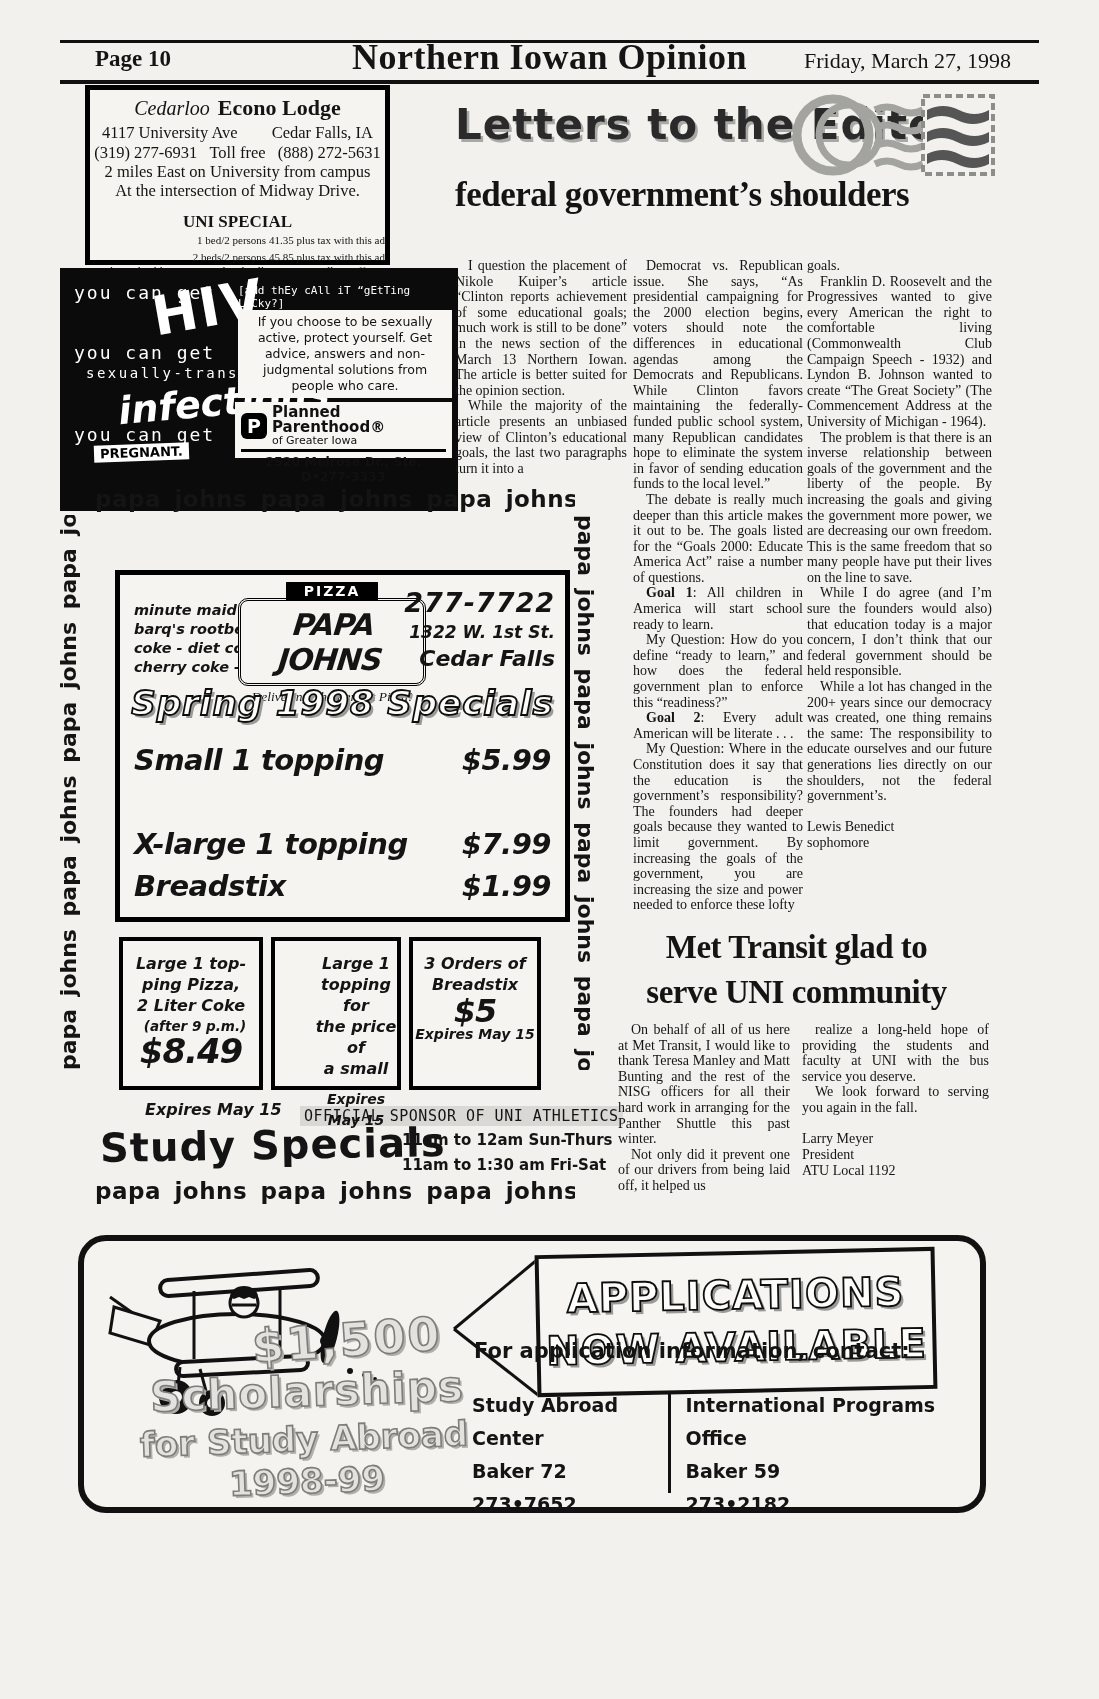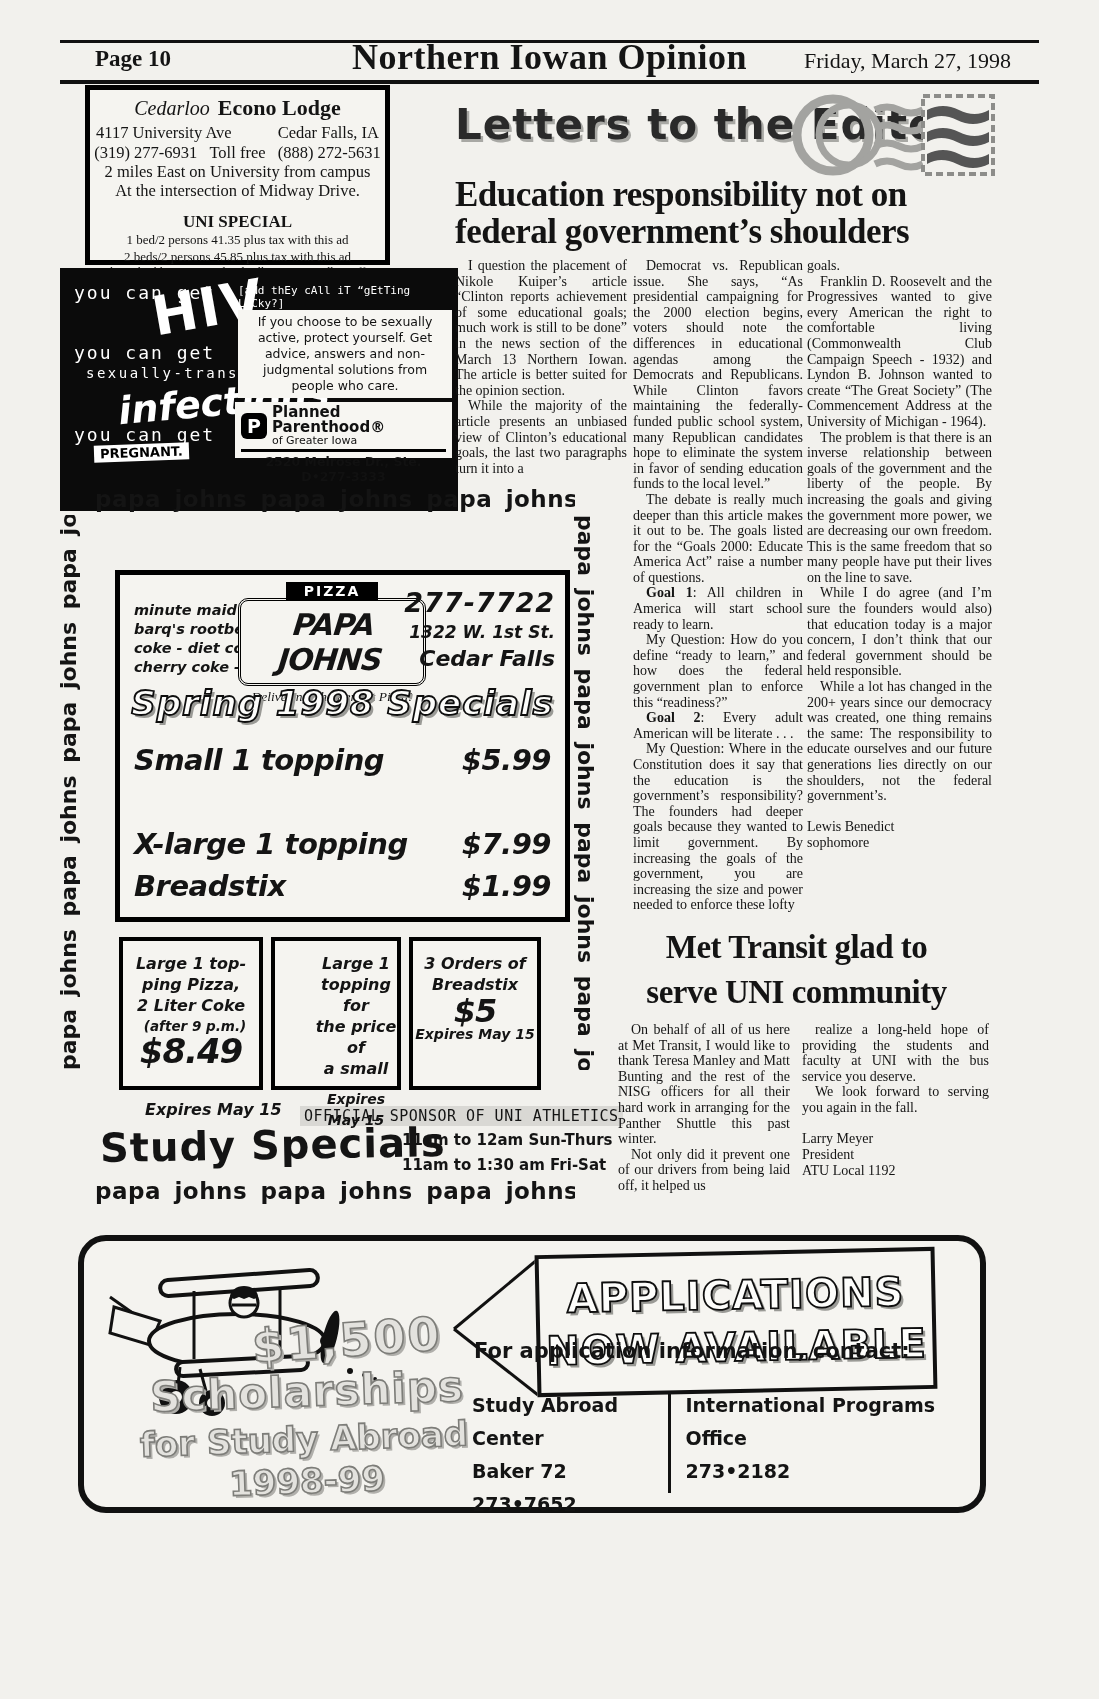--- a/index.html
+++ b/index.html
@@ -13,25 +13,25 @@
   .mast-title{position:absolute;left:0;top:36px;width:1099px;text-align:center;
               font-size:36px;font-weight:bold;letter-spacing:.5px;}
   .mast-date{position:absolute;right:88px;top:48px;font-size:22px;}
 
   
   .econo{position:absolute;left:85px;top:85px;width:305px;height:180px;border:5px solid #000;
          text-align:center;padding-top:5px;background:#f5f4f0;}
   .econo .t1{font-size:21px;}
   .econo .script{font-style:italic;font-size:20px;margin-right:8px;}
   .econo .bold{font-weight:bold;font-size:22px;}
-  .econo .row2{display:flex;justify-content:space-between;padding:0 6px;font-size:16.5px;margin-top:2px;}
+  .econo .row2{display:flex;justify-content:space-between;padding:0 12px;font-size:16.5px;margin-top:2px;}
   .econo .l{font-size:16.5px;line-height:19px;}
   .econo .phone-row span{margin:0 4px;}
   .econo .special{font-weight:bold;font-size:17px;margin-top:12px;}
-  .econo .rate{font-size:13px;line-height:16.5px;}
+  .econo .rate{font-size:11px;line-height:16.5px;text-align:right;}
   .econo .amen{font-size:11.5px;margin-top:1px;}
   .econo .member{font-weight:bold;font-size:12.5px;}
 
   
   .hivad{position:absolute;left:60px;top:268px;width:398px;height:243px;background:#0b0b0b;color:#fff;
          font-family:"DejaVu Sans Mono",monospace;}
   .hivad .ycg{position:absolute;font-size:18px;letter-spacing:2px;}
   .hiv-big{position:absolute;left:92px;top:8px;font-family:"DejaVu Sans",sans-serif;
            font-weight:bold;font-size:54px;transform:rotate(-10deg);letter-spacing:2px;}
   .hiv-bracket{position:absolute;left:178px;top:16px;font-size:11px;width:215px;}
@@ -267,21 +267,20 @@
       <path d="M100 54 q12 -6 24 0 t24 0" fill="none" stroke="#a3a3a0" stroke-width="7"></path>
       <path d="M100 72 q12 -6 24 0 t24 0" fill="none" stroke="#a3a3a0" stroke-width="7"></path>
       <rect x="148" y="4" width="70" height="78" fill="#f2f1ed" stroke="#8d8d8a" stroke-width="4" stroke-dasharray="7 4"></rect>
       <path d="M152 18 q16 -8 32 0 t30 0 v10 q-16 8 -32 0 t-30 0 z" fill="#555"></path>
       <path d="M152 40 q16 -8 32 0 t30 0 v10 q-16 8 -32 0 t-30 0 z" fill="#555"></path>
       <path d="M152 62 q16 -8 32 0 t30 0 v10 q-16 8 -32 0 t-30 0 z" fill="#555"></path>
     </svg>
   </div>
 
   <div class="headline1" data-name="letter1-headline">
-    <div data-name="letter1-headline-line1">Education responsibility not on</div>
     <div data-name="letter1-headline-line2">federal government’s shoulders</div>
   </div>
   <div class="bodycol" style="left:455px;top:258px;width:172px;height:280px;" data-name="letter1-column-1">
     <p data-name="letter1-paragraph">I question the placement of Nikole Kuiper’s article “Clinton reports achievement of some educational goals; much work is still to be done” in the news section of the March 13 Northern Iowan. The article is better suited for the opinion section.</p>
     <p data-name="letter1-paragraph">While the majority of the article presents an unbiased view of Clinton’s educational goals, the last two paragraphs turn it into a</p>
   </div>
   <div class="bodycol" style="left:633px;top:258px;width:170px;height:662px;" data-name="letter1-column-2">
     <p data-name="letter1-paragraph">Democrat vs. Republican issue. She says, “As presidential campaigning for the 2000 election begins, voters should note the differences in educational agendas among the Democrats and Republicans. While Clinton favors maintaining the federally-funded public school system, many Republican candidates hope to eliminate the system in favor of sending education funds to the local level.”</p>
     <p data-name="letter1-paragraph">The debate is really much deeper than this article makes it out to be. The goals listed for the “Goals 2000: Educate America Act” raise a number of questions.</p>
     <p data-name="letter1-goal-1"><b>Goal 1</b><span>: All children in America will start school ready to learn.</span></p>
@@ -362,18 +361,19 @@
     <div class="sc-contact-h" data-name="contact-heading">For application  information, contact:</div>
     <div class="sc-cols" data-name="contact-columns">
       <div class="sc-col1" data-name="contact-study-abroad-center">
         <div data-name="contact1-name">Study Abroad Center</div>
         <div data-name="contact1-room">Baker 72</div>
         <div data-name="contact1-phone">273•7652</div>
       </div>
       <div class="sc-div" data-name="contact-divider"></div>
       <div data-name="contact-international-programs">
         <div data-name="contact2-name">International Programs Office</div>
+        <div data-name="contact2-room">Baker 59</div>
         <div data-name="contact2-phone">273•2182</div>
       </div>
     </div>
   </div>
 
 </div>
 
 </body></html>

